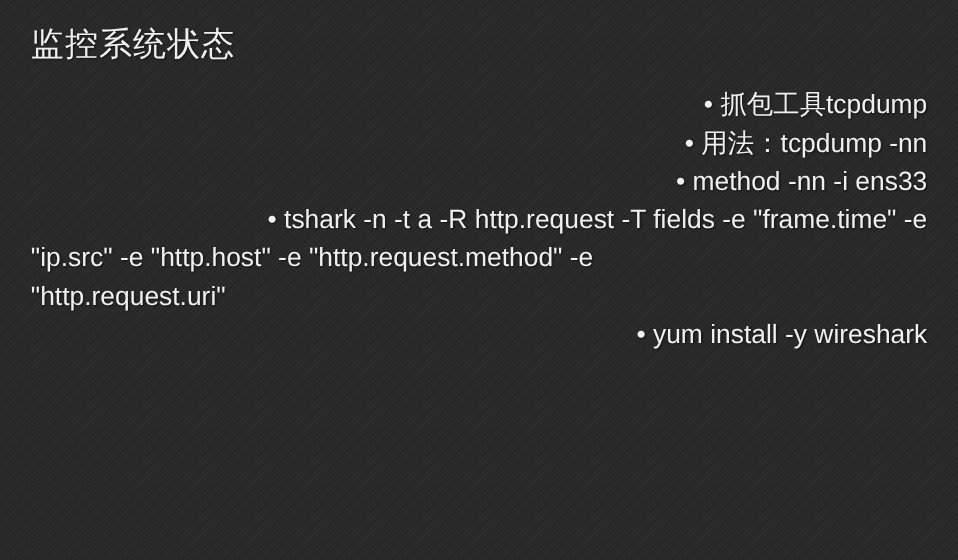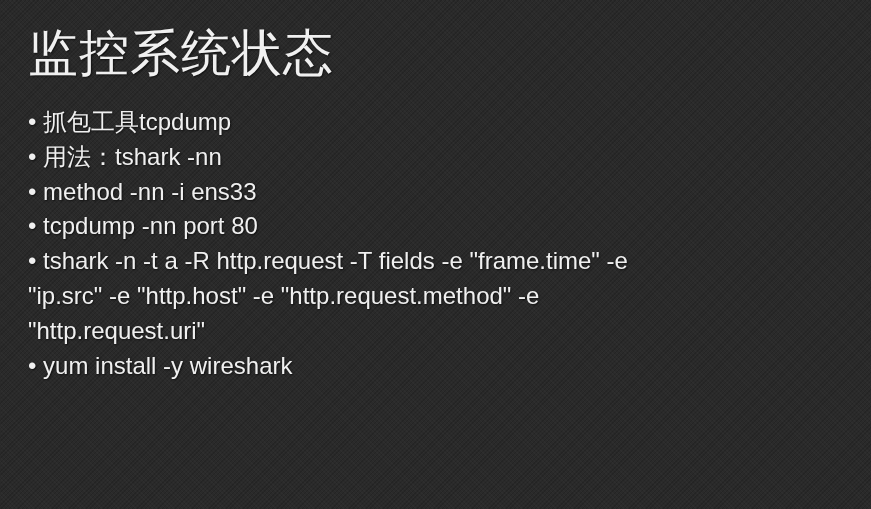--- a/index.html
+++ b/index.html
@@ -13,48 +13,48 @@
     background-color: #2a2a2a;
     background-image:
       repeating-linear-gradient(45deg, rgba(255,255,255,0.02) 0, rgba(255,255,255,0.02) 1px, transparent 1px, transparent 3px),
       repeating-linear-gradient(-45deg, rgba(0,0,0,0.15) 0, rgba(0,0,0,0.15) 1px, transparent 1px, transparent 3px);
     color: #f0f0f0;
     font-family: "Microsoft YaHei", "Segoe UI", Arial, sans-serif;
     box-sizing: border-box;
     padding: 20px 28px;
   }
   .title {
-    font-size: 50px;
+    font-size: 30px;
     font-weight: 400;
     margin: 0 0 18px 0;
     letter-spacing: 1px;
     text-shadow: 1px 1px 2px rgba(0,0,0,0.6);
   }
   .bullets {
     font-size: 24px;
     line-height: 1.45;
     text-shadow: 1px 1px 2px rgba(0,0,0,0.6);
   }
   .bullet-line {
     display: block;
+    text-align: right;
   }
   .bullet-line::before {
     content: "• ";
   }
   .cont-line {
     display: block;
   }
 </style>
 </head>
 <body>
 
 <h1 class="title">监控系统状态</h1>
 
 <div class="bullets">
   <span class="bullet-line">抓包工具tcpdump</span>
-  <span class="bullet-line">用法：tshark -nn</span>
+  <span class="bullet-line">用法：tcpdump -nn</span>
   <span class="bullet-line">method -nn -i ens33</span>
-  <span class="bullet-line">tcpdump -nn port 80</span>
   <span class="bullet-line">tshark -n -t a -R http.request -T fields -e "frame.time" -e</span>
   <span class="cont-line">"ip.src" -e "http.host" -e "http.request.method" -e</span>
   <span class="cont-line">"http.request.uri"</span>
   <span class="bullet-line">yum install -y wireshark</span>
 </div>
 
 </body></html>

